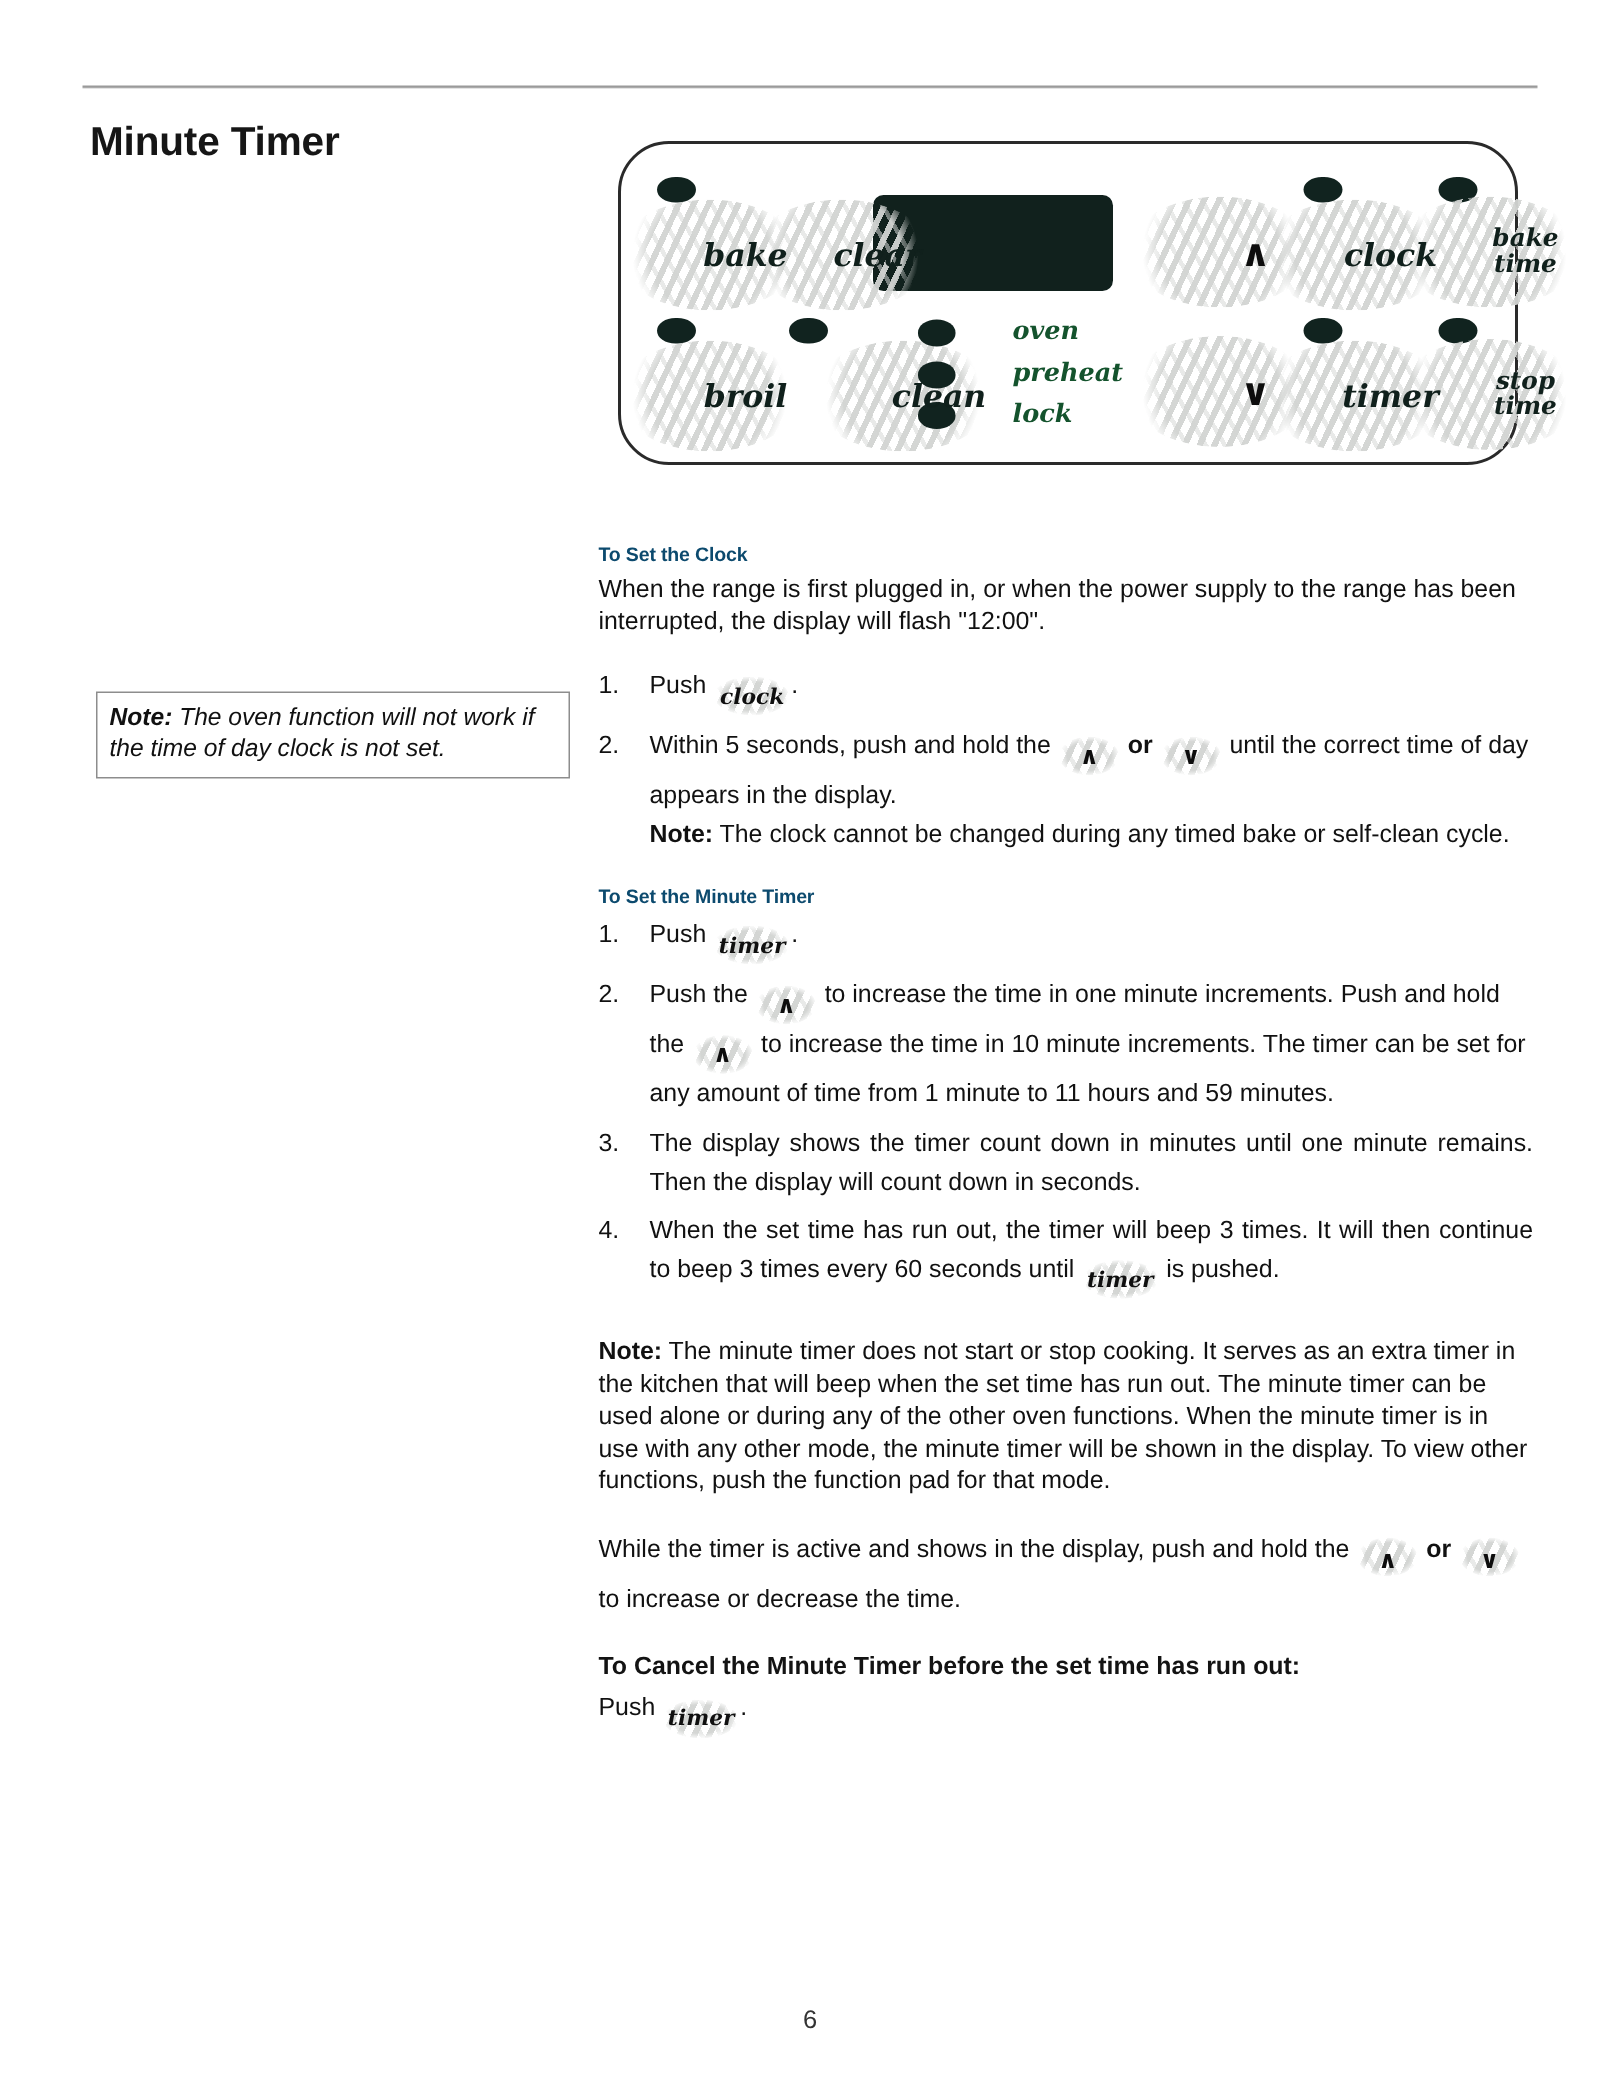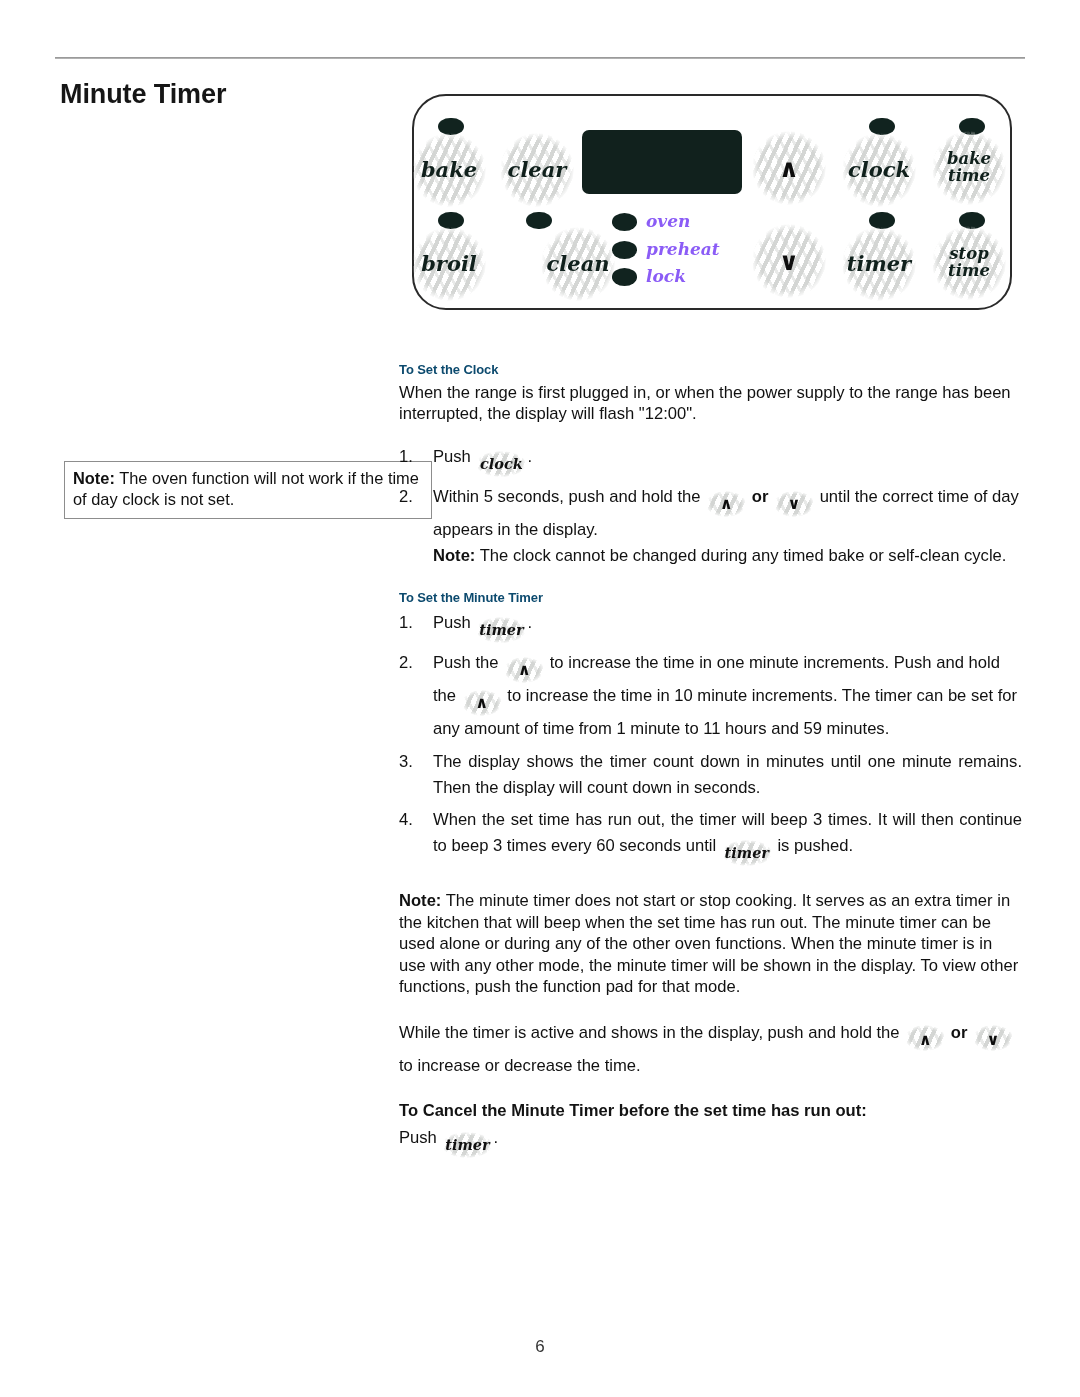--- a/index.html
+++ b/index.html
@@ -37,27 +37,28 @@
     line-height: 1.24;
     letter-spacing: -0.1px;
     color: #161616;
   }
 
   
   #note-box {
     position: absolute;
     left: 64px;
     top: 461px;
-    width: 368px;
+    width: 316px;
     box-sizing: border-box;
     border: 1px solid #8d8d8d;
     padding: 6px 8px 7px 8px;
     font-size: 16.4px;
     line-height: 1.31;
     color: #111;
+    font-style: italic;
   }
   #note-box b { font-weight: bold; }
 
   
   #control-panel {
     position: absolute;
     left: 412px;
     top: 94px;
     width: 600px;
     height: 216px;
@@ -67,20 +68,21 @@
     box-sizing: border-box;
   }
   .pad {
     position: absolute;
     width: 74px;
     height: 74px;
     display: flex;
     align-items: center;
     justify-content: center;
     text-align: center;
+    padding-left: 48px;
   }
   
   .pad .tex, .inline-btn .tex {
     position: absolute;
     left: 0; top: 0; right: 0; bottom: 0;
     border-radius: 50%;
     background:
       repeating-linear-gradient(115deg,
         rgba(210,212,210,0.95) 0px, rgba(210,212,210,0.95) 4px,
         rgba(255,255,255,0) 4px, rgba(255,255,255,0) 9px),
@@ -124,22 +126,23 @@
     height: 18px;
     border-radius: 13px/9px;
     background: #11231f;
   }
   .ind-lbl {
     position: absolute;
     font-family: "DejaVu Serif", serif;
     font-style: italic;
     font-weight: bold;
     font-size: 17px;
-    color: #8b5cf6;
+    color: #14532d;
     white-space: nowrap;
+    margin-left: 29px;
   }
   #display-window {
     position: absolute;
     left: 168px;
     top: 34px;
     width: 160px;
     height: 64px;
     background: #11211d;
     border-radius: 7px;
   }

